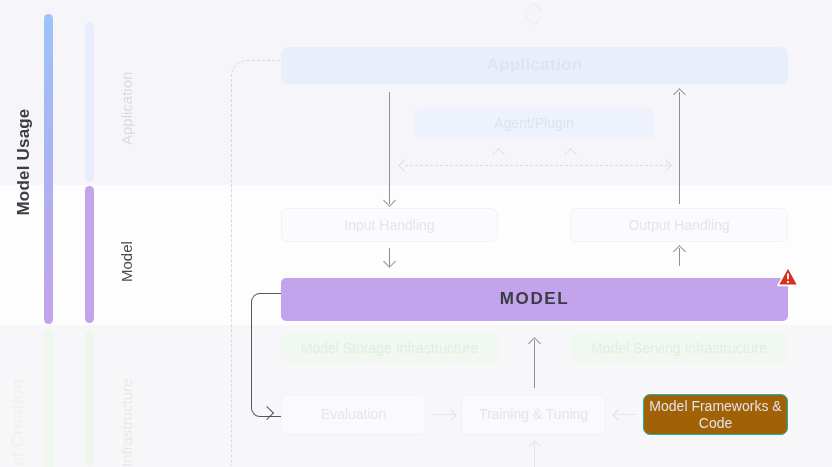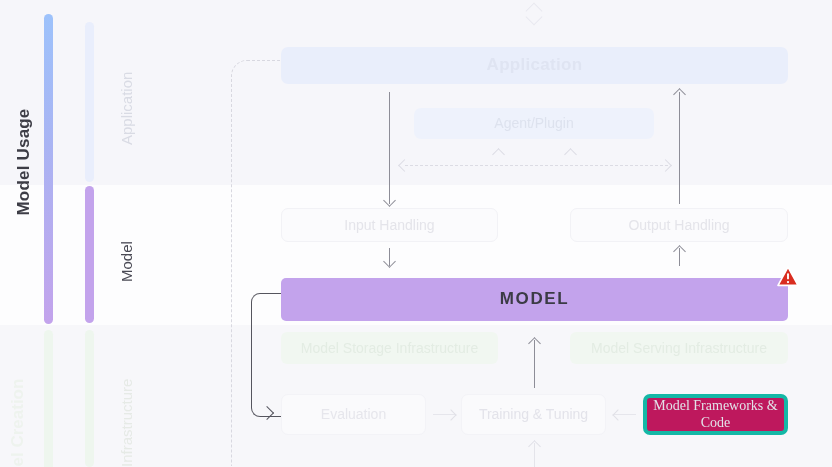--- a/index.html
+++ b/index.html
@@ -123,22 +123,22 @@
     background:#fafafc;border:1px solid #f3f3f7;border-radius:7px;
     font-size:14px;color:#e6e6ec;
   }
   .box-train{
     left:461px;top:394px;width:145px;height:41px;
     background:#fafafc;border:1px solid #f3f3f7;border-radius:7px;
     font-size:14px;color:#e3e3ea;
   }
   .box-frameworks{
     left:643px;top:394px;width:145px;height:41px;
-    background:#be185d;border:4px solid #14b8a6;border-radius:7px;
-    font-size:14px;color:#e2e2e9;font-family:Liberation Serif, serif;
+    background:#a16207;border:1px solid #14b8a6;border-radius:7px;
+    font-size:14px;color:#e2e2e9;
   }
   .vline{position:absolute;width:0;border-left:1.2px solid #8d8d97;}
   .vline-faint{position:absolute;width:0;border-left:1.2px solid #e4e4ea;}
   .head-down,.head-up{position:absolute;width:8px;height:8px;}
   .head-down{border-right:1.2px solid #8d8d97;border-bottom:1.2px solid #8d8d97;transform:rotate(45deg);}
   .head-up{border-left:1.2px solid #8d8d97;border-top:1.2px solid #8d8d97;transform:rotate(45deg);}
   .head-up-f{position:absolute;width:8px;height:8px;border-left:1.2px solid #e0e0e7;border-top:1.2px solid #e0e0e7;transform:rotate(45deg);}
 
   .hdash{position:absolute;height:0;border-top:1.3px dashed #dcdce4;}
   .head-left-d{position:absolute;width:8px;height:8px;border-left:1.3px solid #dcdce4;border-bottom:1.3px solid #dcdce4;transform:rotate(45deg);}

